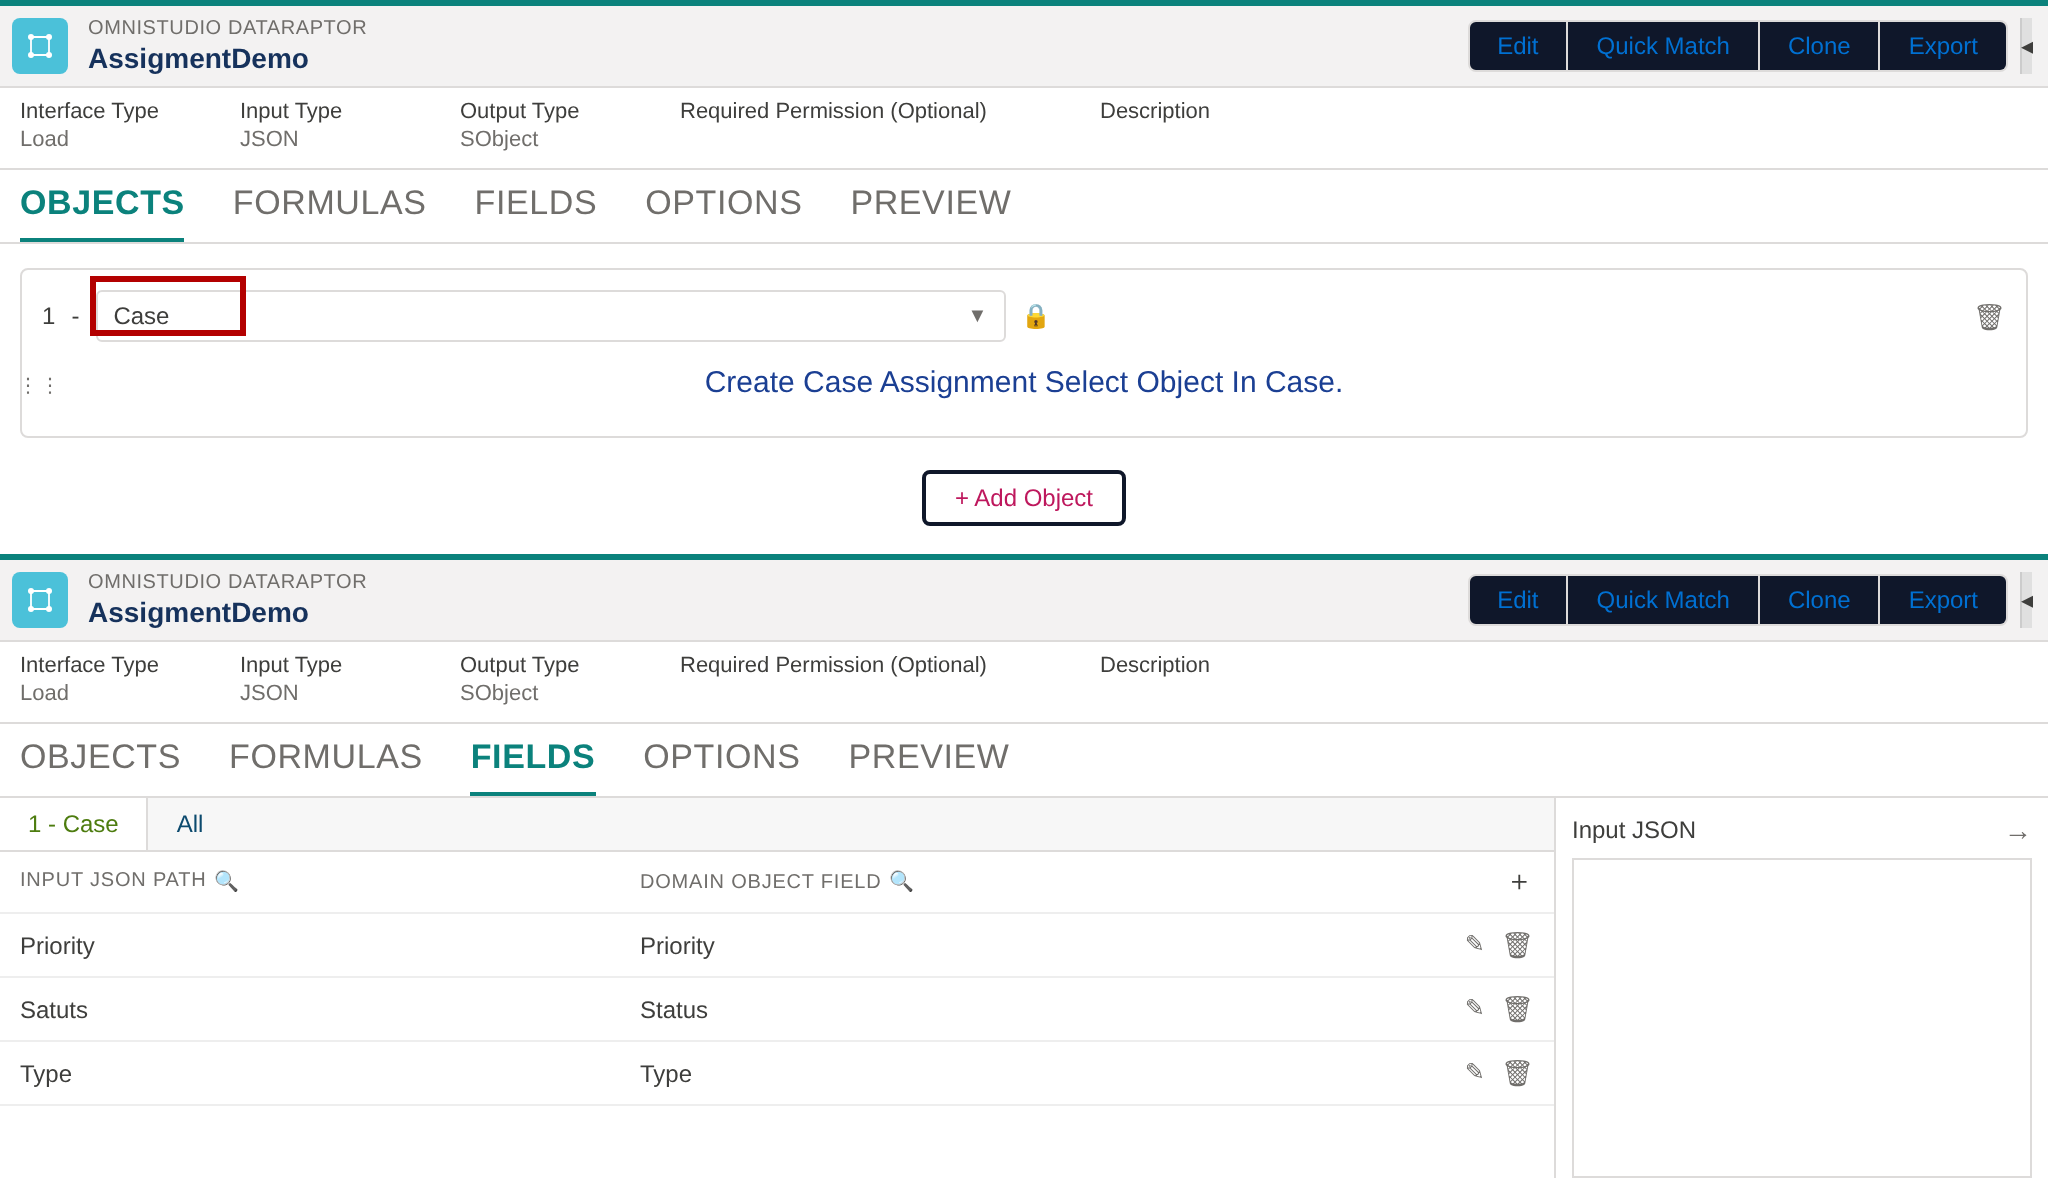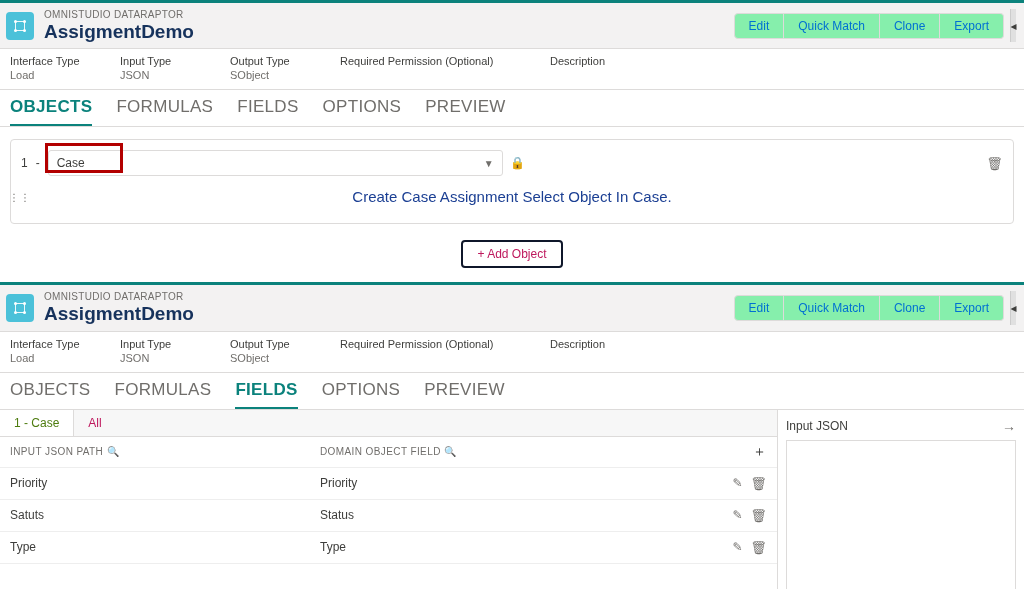--- a/index.html
+++ b/index.html
@@ -3,23 +3,23 @@
 <meta charset="utf-8">
 <style>
   * { box-sizing: border-box; margin: 0; padding: 0; }
   body { font-family: "Salesforce Sans", Arial, sans-serif; font-size: 12px; color: #3e3e3c; background: #fafaf9; width:1024px; }
   .panel { background:#f3f2f2; border-top:3px solid #0b827c; border-bottom:1px solid #dddbda; }
   .panel-header { display:flex; align-items:center; padding:6px 8px 6px 6px; }
   .record-icon { width:28px; height:28px; background:#4bc1d9; border-radius:4px; display:flex; align-items:center; justify-content:center; margin-right:10px; flex:0 0 auto; }
   .record-icon svg { fill:#fff; width:18px; height:18px; }
   .header-title-block { flex:1 1 auto; line-height:1.15; }
   .eyebrow { font-size:10px; letter-spacing:0.3px; color:#706e6b; text-transform:uppercase; }
-  .record-name { font-size:19px; font-weight:700; color:#16325c; }
+  .record-name { font-size:14px; font-weight:700; color:#16325c; }
   .btn-row { display:flex; gap:0; }
-  .btn { background:#86efac; border:1px solid #dddbda; padding:5px 14px; font-size:12px; color:#0070d2; cursor:pointer; }
+  .btn { background:#0f172a; border:1px solid #dddbda; padding:5px 14px; font-size:12px; color:#0070d2; cursor:pointer; }
   .btn + .btn { border-left:none; }
   .btn:first-child { border-top-left-radius:4px; border-bottom-left-radius:4px; }
   .btn:last-child { border-top-right-radius:4px; border-bottom-right-radius:4px; }
   .page-edge { width:6px; background:#e0e0e0; border-left:1px solid #ccc; align-self:stretch; display:flex; align-items:center; justify-content:center; }
   .detail-row { display:flex; gap:40px; padding:6px 10px 8px 10px; background:#fff; border-bottom:1px solid #dddbda; }
   .detail-col { min-width:70px; }
   .detail-label { font-size:11px; color:#3e3e3c; }
   .detail-value { font-size:11px; color:#706e6b; margin-top:2px; }
   .tabs { display:flex; gap:24px; padding:0 10px; background:#fff; border-bottom:1px solid #dddbda; font-size:17px; }
   .tab { padding:7px 0; color:#706e6b; text-transform:uppercase; letter-spacing:0.3px; cursor:pointer; }
@@ -33,21 +33,21 @@
   .red-box { position:absolute; border:3px solid #b30000; pointer-events:none; }
   .lock { color:#c9c7c5; font-size:12px; }
   .trash { color:#706e6b; font-size:13px; cursor:pointer; }
   .right-trash { margin-left:auto; }
   .drag-handle { position:absolute; left:-2px; top:52px; color:#706e6b; font-size:10px; letter-spacing:1px; }
   .caption { text-align:center; color:#1b3f93; font-size:15px; padding:12px 0 4px 0; }
   .add-btn-wrap { text-align:center; padding:10px 0 14px 0; background:#fff; }
   .add-btn { display:inline-block; border:2px solid #0f172a; background:#fff; color:#be185d; padding:5px 14px; border-radius:4px; font-size:12px; cursor:pointer;text-align:right; }
   
   .subtabs { display:flex; background:#f7f7f7; border-bottom:1px solid #dddbda; font-size:12px; }
-  .subtab { padding:6px 14px; color:#be185d; cursor:pointer; }
+  .subtab { padding:6px 14px; color:#0c4a6e; cursor:pointer; }
   .subtab.active { color:#4d7c0f; background:#fff; border-right:1px solid #dddbda; }
   .fields-wrap { display:flex; background:#fff; }
   .left-fields { flex:1 1 auto; border-right:1px solid #dddbda; }
   .right-json { flex:0 0 246px; padding:6px 8px; }
   .json-head { display:flex; justify-content:space-between; align-items:center; font-size:12px; color:#3e3e3c; padding:2px 0 6px 0; }
   .json-area { border:1px solid #dddbda; height:160px; background:#fff; }
   .col-heads { display:flex; align-items:center; padding:6px 10px; border-bottom:1px solid #eee; font-size:10px; letter-spacing:0.4px; color:#706e6b; }
   .col-heads .h1 { flex:0 0 310px; display:flex; align-items:flex-start; gap:4px; }
   .col-heads .h2 { flex:1 1 auto; display:flex; align-items:center; gap:4px; }
   .col-heads .hplus { flex:0 0 20px; text-align:right; color:#3e3e3c; font-size:14px; }

